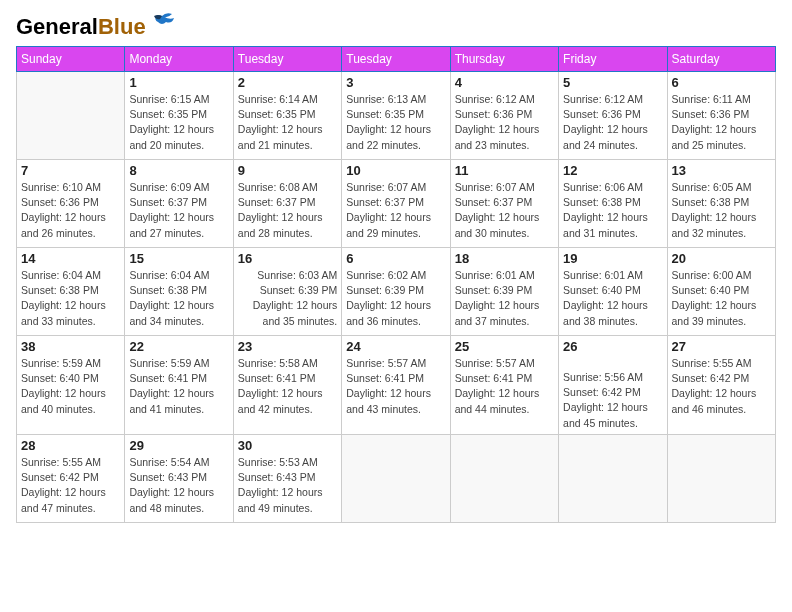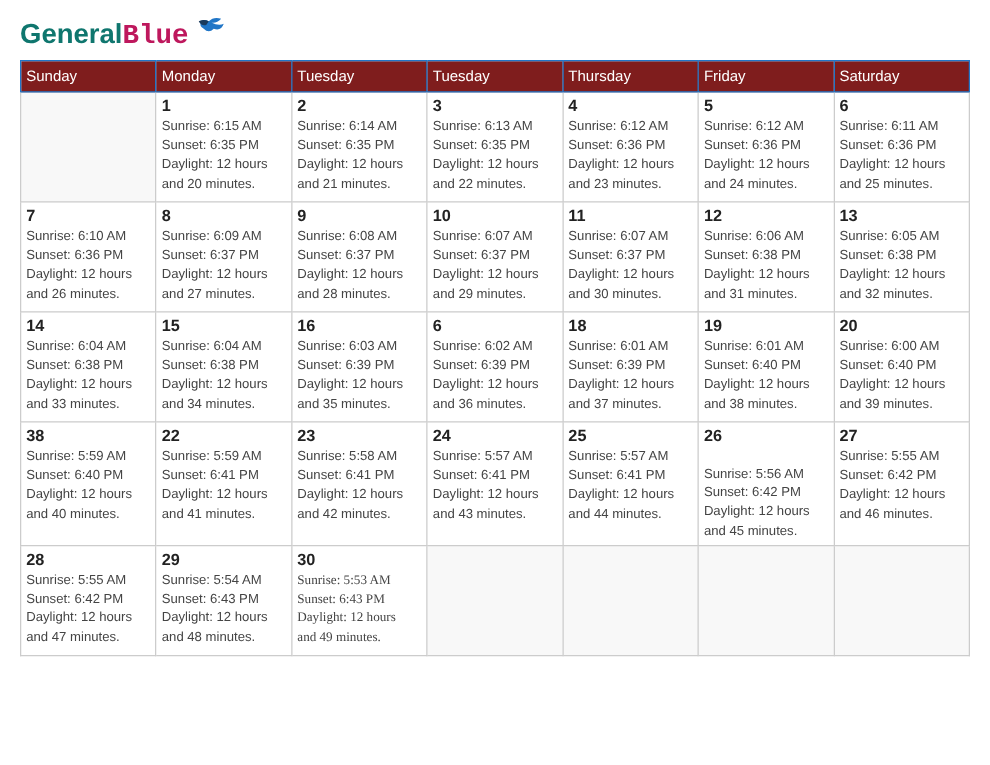--- a/index.html
+++ b/index.html
@@ -41,21 +41,21 @@
     .location {
       font-size: 15px;
       color: #333;
     }
     .calendar {
       width: 100%;
       border-collapse: collapse;
       font-size: 11px;
     }
     .calendar th {
-      background: #7f1d1d;
+      background: #d946ef;
       color: #fff;
       padding: 5px 4px;
       text-align: left;
       font-size: 12px;
       font-weight: normal;
       border: 1px solid #2176c7;
     }
     .calendar td {
       border: 1px solid #ccc;
       vertical-align: top;
@@ -83,21 +83,21 @@
       height: 88px;
     }
   </style>
 </head>
 <body>
 
 <div class="header">
   <div class="logo">
     <div style="display:flex;align-items:center;">
       <span class="logo-text">
-        <span style="color:#0f766e;">General</span><span class="blue" style="color:#be185d;font-family:Liberation Mono, monospace;">Blue</span>
+        <span style="color:#000000;">General</span><span class="blue" style="color:#a16207;">Blue</span>
       </span>
       <svg width="28" height="22" viewBox="0 0 28 22" style="margin-left:2px;margin-top:-8px;">
         <path d="M14 4 Q18 0 24 2 Q20 6 16 5 Q22 8 26 6 Q24 12 18 10 Q14 14 10 10 Q6 8 8 4 Q10 2 14 4Z" fill="#2176c7"></path>
         <path d="M14 4 Q10 2 6 4 Q8 8 12 7Z" fill="#1a3a5c"></path>
       </svg>
     </div>
   </div>
   <div class="title-area">
     <div class="month-title"></div>
     <div class="location"></div>
@@ -223,21 +223,21 @@
         </td>
         <td>
           <span class="day-num">15</span>
           <div class="day-info" style="white-space: pre-line;">Sunrise: 6:04 AM
 Sunset: 6:38 PM
 Daylight: 12 hours
 and 34 minutes.</div>
         </td>
         <td>
           <span class="day-num">16</span>
-          <div class="day-info" style="white-space: pre-line;">Sunrise: 6:03 AM
+          <div class="day-info" style="white-space: pre-line; text-align: right;">Sunrise: 6:03 AM
 Sunset: 6:39 PM
 Daylight: 12 hours
 and 35 minutes.</div>
         </td>
         <td>
           <span class="day-num">6</span>
           <div class="day-info" style="white-space: pre-line;">Sunrise: 6:02 AM
 Sunset: 6:39 PM
 Daylight: 12 hours
 and 36 minutes.</div>
@@ -325,21 +325,21 @@
         </td>
         <td>
           <span class="day-num">29</span>
           <div class="day-info" style="white-space: pre-line;">Sunrise: 5:54 AM
 Sunset: 6:43 PM
 Daylight: 12 hours
 and 48 minutes.</div>
         </td>
         <td>
           <span class="day-num">30</span>
-          <div class="day-info" style="white-space: pre-line; font-family: Liberation Serif, serif;">Sunrise: 5:53 AM
+          <div class="day-info" style="white-space: pre-line;">Sunrise: 5:53 AM
 Sunset: 6:43 PM
 Daylight: 12 hours
 and 49 minutes.</div>
         </td>
         <td class="empty"></td>
         <td class="empty"></td>
         <td class="empty"></td>
         <td class="empty"></td>
       </tr>
     </tbody>

